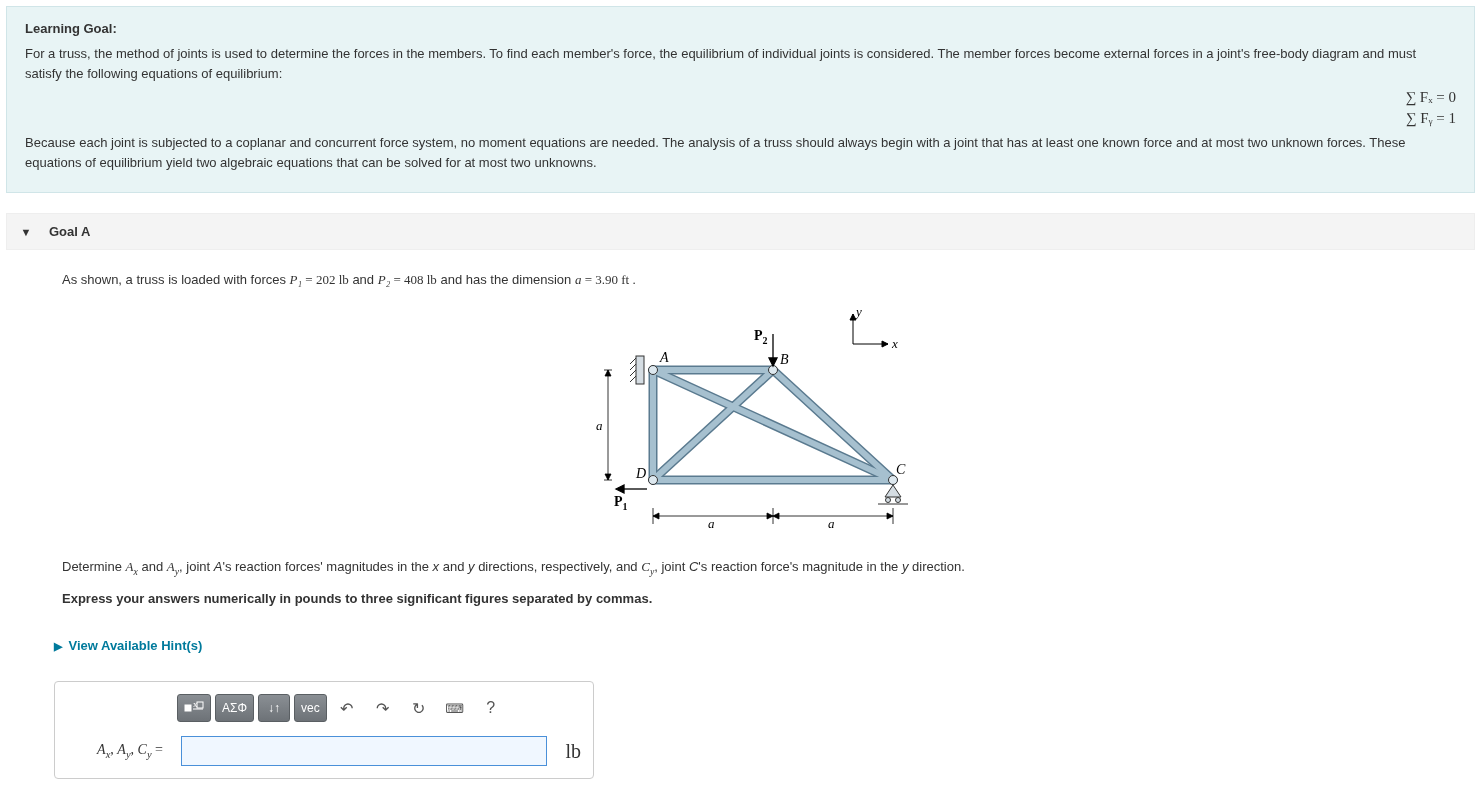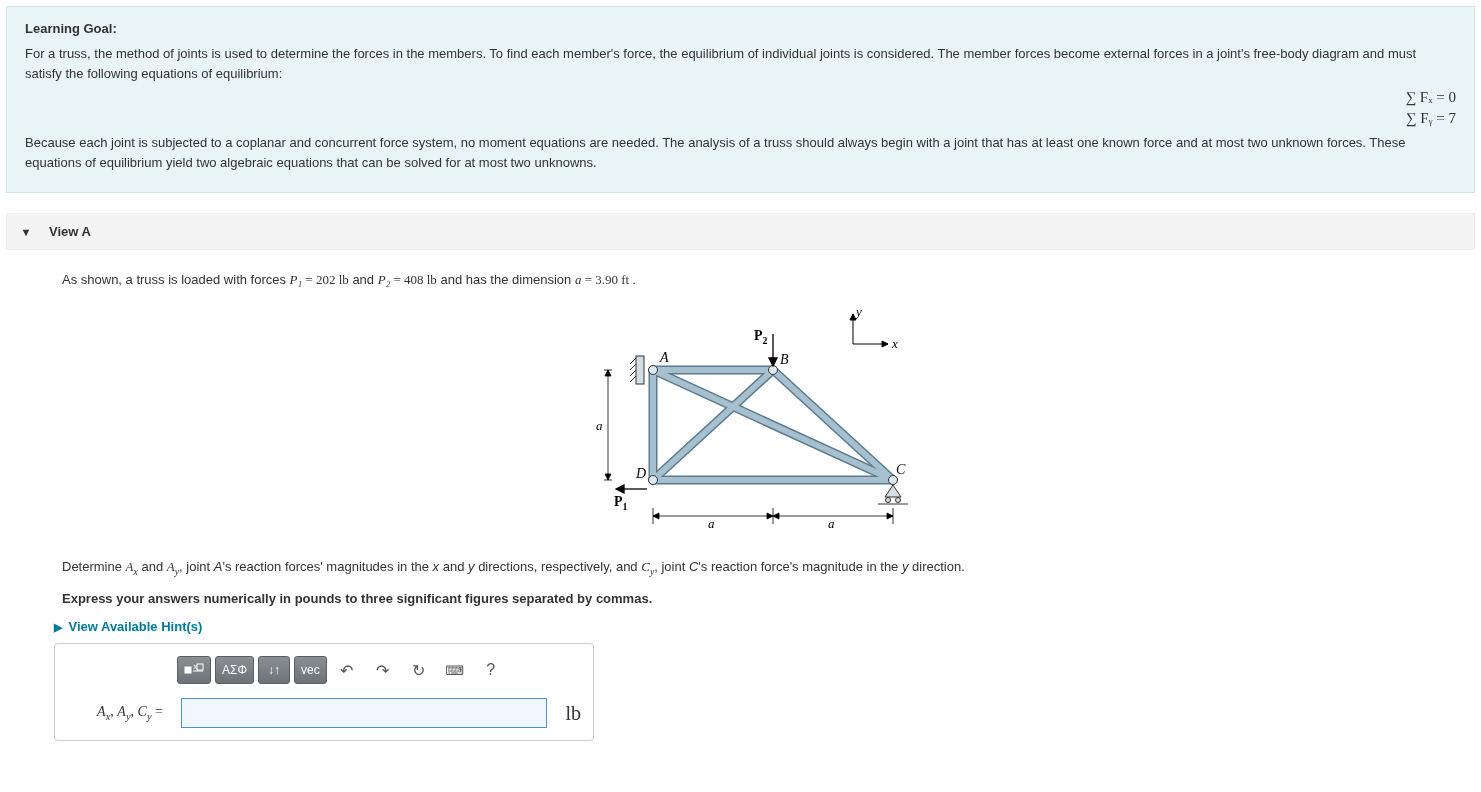--- a/index.html
+++ b/index.html
@@ -41,21 +41,21 @@
     padding: 10px 40px 20px 54px;
   }
   .part-body p { margin: 10px 8px; line-height: 1.5; }
   .serif { font-family:"Times New Roman", serif; }
   .italic { font-style: italic; }
   .bold { font-weight: bold; }
   .hints-link {
     color: #007a9c;
     font-weight: bold;
     cursor: pointer;
-    margin: 1px 0;
+    margin: 20px 0;
     display: inline-block;
   }
   .hints-link .caret-r { font-size: 11px; margin-right: 6px; }
   .answer-box {
     border: 1px solid #ccc;
     border-radius: 4px;
     padding: 12px;
     width: 540px;
     margin-top: 8px;
   }
@@ -116,27 +116,27 @@
   svg text { font-family: "Times New Roman", serif; }
   sub { font-size: 0.75em; }
 </style>
 </head>
 <body>
 
 <div class="learning-goal">
   <div class="heading">Learning Goal:</div>
   <p>For a truss, the method of joints is used to determine the forces in the members. To find each member's force, the equilibrium of individual joints is considered. The member forces become external forces in a joint's free-body diagram and must satisfy the following equations of equilibrium:</p>
   <div class="eqblock">∑ Fₓ = 0</div>
-  <div class="eqblock">∑ Fᵧ = 7</div>
+  <div class="eqblock">∑ Fᵧ = 1</div>
   <p>Because each joint is subjected to a coplanar and concurrent force system, no moment equations are needed. The analysis of a truss should always begin with a joint that has at least one known force and at most two unknown forces. These equations of equilibrium yield two algebraic equations that can be solved for at most two unknowns.</p>
 </div>
 
 <div class="part-header">
   <span class="caret">▼</span>
-  <span>View A</span>
+  <span>Goal A</span>
 </div>
 
 <div class="part-body">
   <p>
     <span>As shown, a truss is loaded with forces </span><span class="serif italic">P₁</span><span class="serif"> = 202 lb</span><span> and </span><span class="serif italic">P₂</span><span class="serif"> = 408 lb</span><span> and has the dimension </span><span class="serif italic">a</span><span class="serif"> = 3.90 ft .</span>
   </p>
 
   
   <div class="figure-wrap">
     <svg width="340" height="230" viewBox="0 0 340 230">

